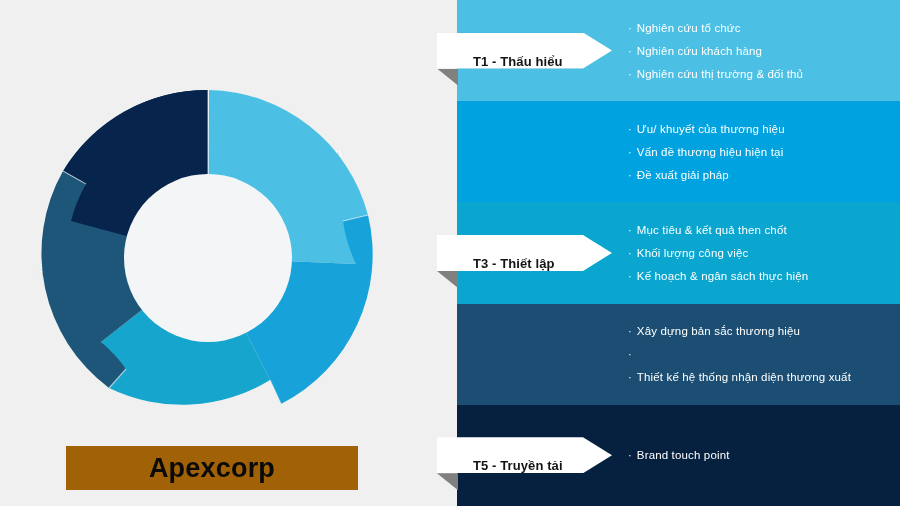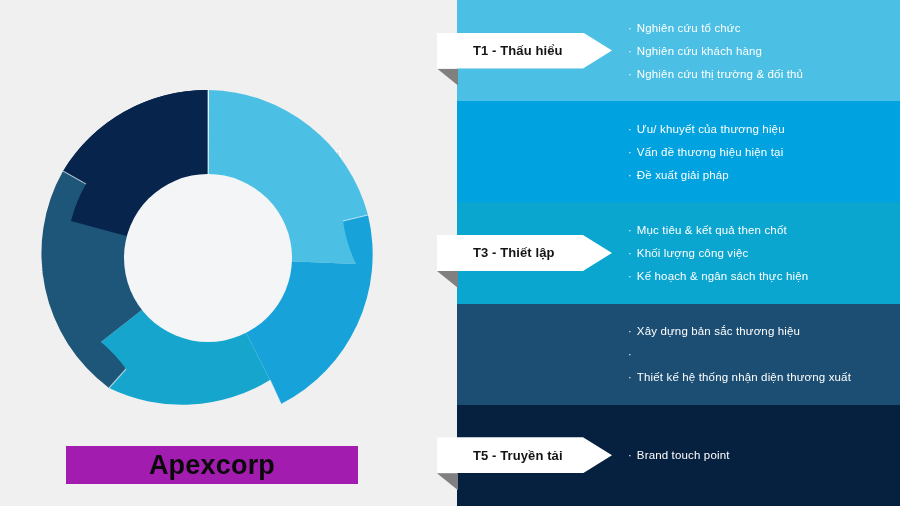--- a/index.html
+++ b/index.html
@@ -52,22 +52,22 @@
   }
   .badge svg{display:block;}
   .bdg-heart{left:126px;top:83px;}
   .bdg-chat{left:219px;top:84px;}
   .bdg-gear{left:242px;top:188px;}
   .bdg-bulb{left:152px;top:243px;}
   .bdg-dots{left:84px;top:184px;}
 
   
   #apexcorp-bar{
-    position:absolute;left:66px;top:446px;width:292px;height:38px;
-    background:#a21caf;display:flex;align-items:center;justify-content:center;
+    position:absolute;left:66px;top:446px;width:292px;height:44px;
+    background:#a16207;display:flex;align-items:center;justify-content:center;
   }
   #apexcorp-text{
     color:#0a0a0a;font-size:27px;font-weight:700;letter-spacing:.2px;
   }
 
   
   #right-panel{position:absolute;left:457px;top:0;width:443px;height:506px;}
   .band{position:relative;width:443px;box-sizing:border-box;}
   .bullets{
     position:absolute;left:171px;top:50%;transform:translateY(-50%);
@@ -82,21 +82,21 @@
   
   .banner{
     position:absolute;left:-20px;top:50%;transform:translateY(-50%);
     width:175px;height:36px;
   }
   .banner-shape{
     position:absolute;left:0;top:0;width:175px;height:36px;
     background:#ffffff;
     -webkit-clip-path:polygon(0 0,146px 0,175px 18px,146px 36px,0 36px);
     clip-path:polygon(0 0,146px 0,175px 18px,146px 36px,0 36px);
-    display:flex;align-items:center;
+    display:flex;align-items:flex-end;
     box-shadow:0 1px 2px rgba(0,0,0,.10);
   }
   .banner-label{
     color:#141414;font-size:13px;font-weight:700;letter-spacing:.1px;
     white-space:nowrap;margin-left:36px;
   }
   
   .banner-fold{
     position:absolute;left:0;top:36px;width:21px;height:17px;
     background:#808080;

